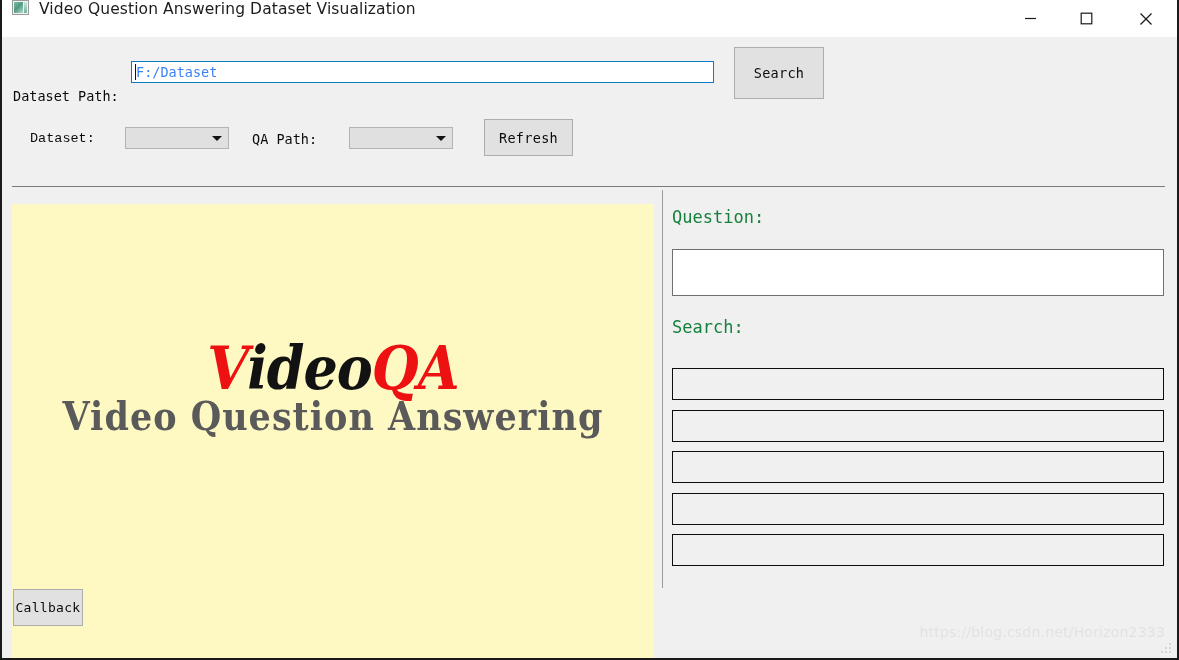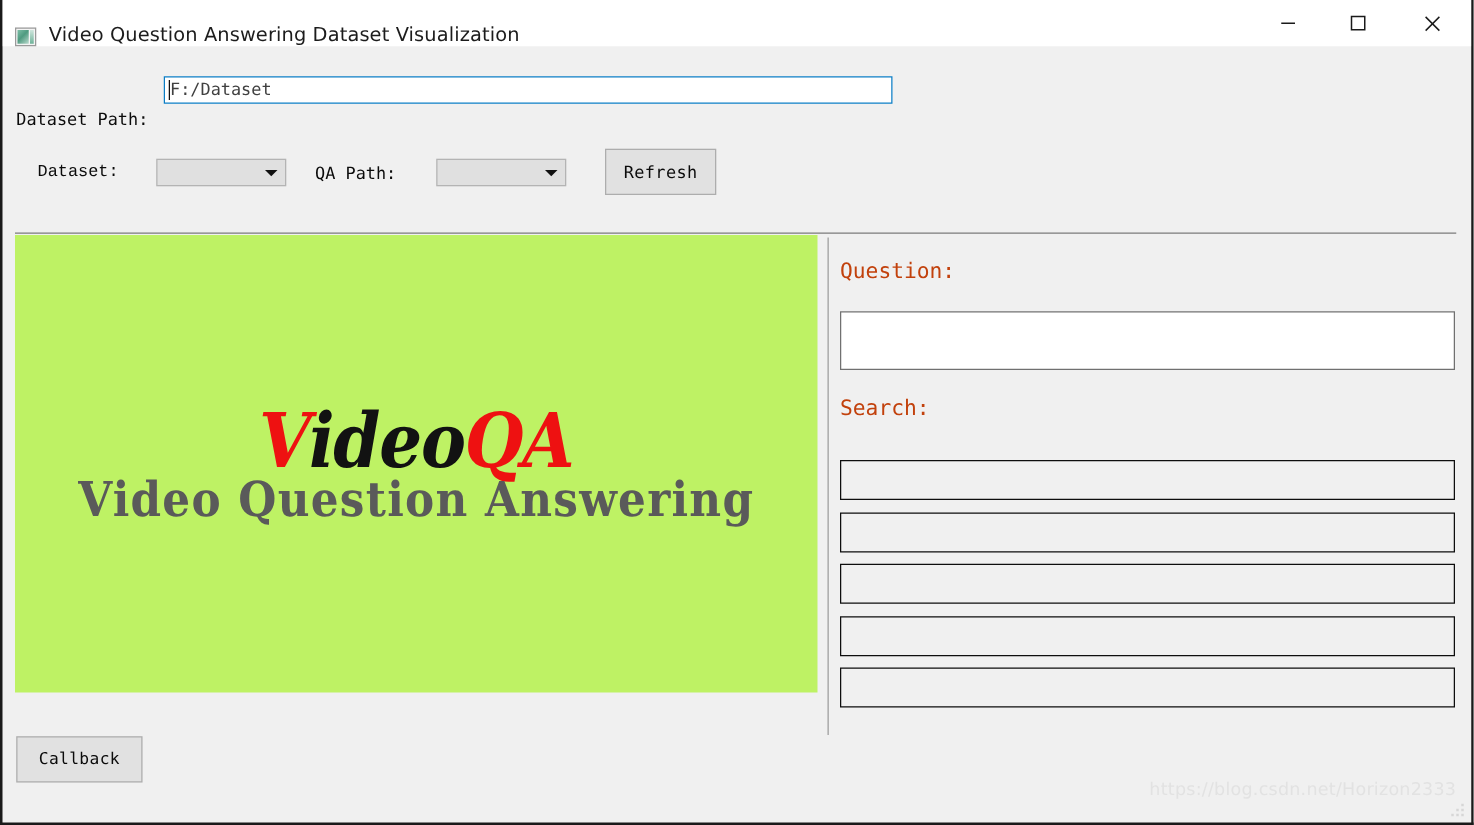--- a/index.html
+++ b/index.html
@@ -27,21 +27,21 @@
   }
 
   
   #title-bar {
     position: absolute;
     left: 0; top: 0;
     width: 1175px;
     height: 37px;
     background: #ffffff;
     display: flex;
-    align-items: flex-end;
+    align-items: flex-start;
   }
   #app-icon {
     width: 17px;
     height: 15px;
     margin-left: 10px;
     box-sizing: border-box;
     border: 1px solid #9a9a9a;
     background: #f4f4f4;
     position: relative;
     flex: 0 0 auto;
@@ -97,21 +97,21 @@
   #input-dataset-path {
     position: absolute;
     left: 129px; top: 61px;
     width: 583px;
     height: 22px;
     box-sizing: border-box;
     border: 1px solid #0a7cc4;
     background: #ffffff;
     font-family: "DejaVu Sans Mono", "Liberation Mono", monospace;
     font-size: 13.5px;
-    color: #404040;
+    color: #3b82f6;
     padding: 0 0 0 4px;
     line-height: 20px;
     outline: none;
   }
   #caret-dataset-path {
     position: absolute;
     left: 133px; top: 64px;
     width: 1px; height: 16px;
     background: #111;
   }
@@ -125,21 +125,21 @@
     font-size: 13.5px;
     color: #0b0b0b;
     display: flex;
     align-items: center;
     justify-content: center;
     padding: 0;
     letter-spacing: 0.3px;
   }
   #btn-search  { left: 732px; top: 47px;  width: 90px;  height: 52px; }
   #btn-refresh { left: 482px; top: 119px; width: 89px;  height: 37px; text-align: right; }
-  #btn-callback{ left: 11px;  top: 589px; width: 101px;  height: 37px; font-size: 13px;}
+  #btn-callback{ left: 11px;  top: 589px; width: 70px;  height: 37px; font-size: 13px;}
 
   .gui-combo {
     position: absolute;
     box-sizing: border-box;
     background: #e0e0e0;
     border: 1px solid #b4b4b4;
     height: 22px;
   }
   #combo-dataset { left: 123px; top: 127px; width: 104px; }
   #combo-qa-type { left: 347px; top: 127px; width: 104px; }
@@ -174,24 +174,24 @@
     position: absolute;
     left: 660px; top: 190px;
     width: 1px;
     height: 398px;
     background: #9b9b9b;
   }
 
   
   #image-panel {
     position: absolute;
-    left: 10px; top: 188px;
+    left: 10px; top: 204px;
     width: 642px;
-    height: 366px;
-    background: #bef264;
+    height: 457px;
+    background: #fef9c3;
     overflow: hidden;
   }
   #logo-wrap {
     position: absolute;
     left: 0; top: 0;
     width: 642px; height: 366px;
     display: flex;
     flex-direction: column;
     align-items: center;
     justify-content: center;
@@ -218,21 +218,21 @@
     line-height: 1;
     white-space: nowrap;
     transform: scaleY(1.1);
   }
 
   
   .panel-label {
     position: absolute;
     font-family: "DejaVu Sans Mono", "Liberation Mono", monospace;
     font-size: 17px;
-    color: #c2410c;
+    color: #15803d;
     white-space: nowrap;
   }
   #label-question { left: 670px; top: 207px; }
   #label-answer   { left: 670px; top: 317px; }
 
   #box-question {
     position: absolute;
     left: 670px; top: 249px;
     width: 492px;
     height: 47px;
@@ -315,20 +315,21 @@
         <line x1="12.5" y1="1.5" x2="1.5" y2="12.5" stroke="#1a1a1a" stroke-width="1.2"></line>
       </svg>
     </div>
   </div>
 
   <div class="mono-label" id="label-dataset-path">Dataset Path:</div>
 
   <input id="input-dataset-path" type="text" value="F:/Dataset" style="">
   <div id="caret-dataset-path"></div>
 
+  <button class="gui-button" id="btn-search">Search</button>
 
   <div class="mono-label" id="label-dataset">Dataset:</div>
 
   <div class="gui-combo" id="combo-dataset">
     <span class="combo-value"></span>
     <span class="combo-arrow"></span>
   </div>
 
   <div class="mono-label" id="label-qa-type">QA Path:</div>
 

